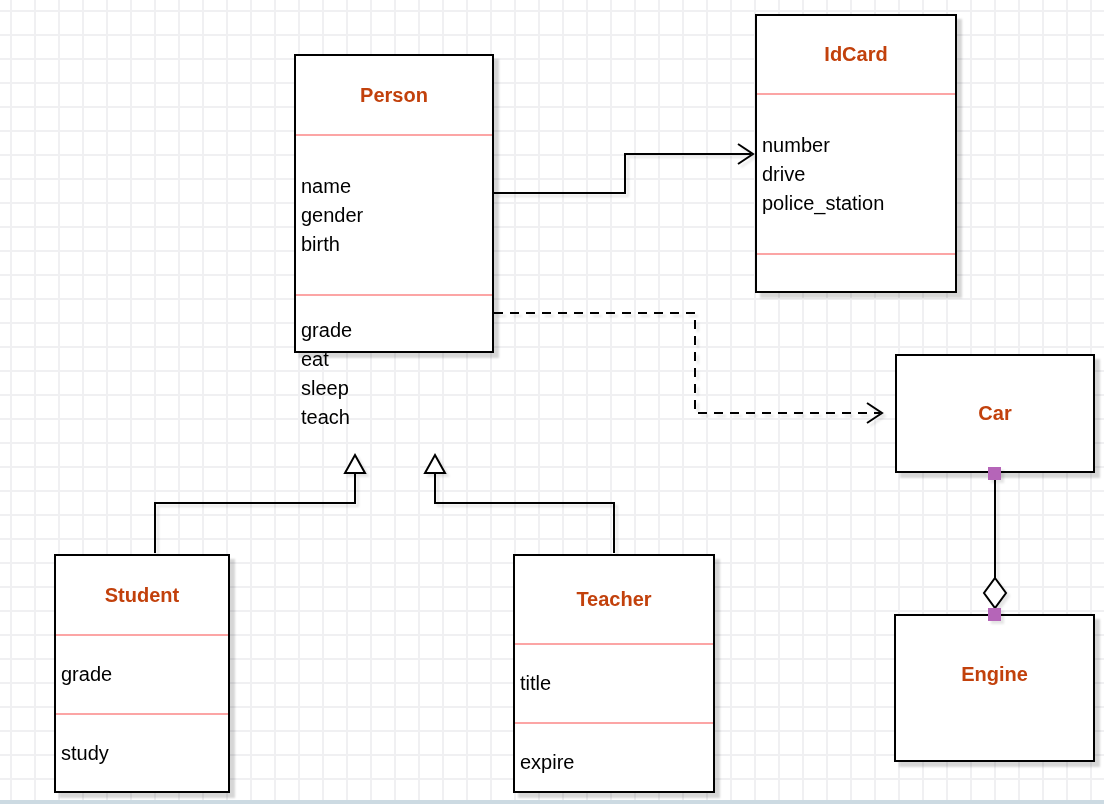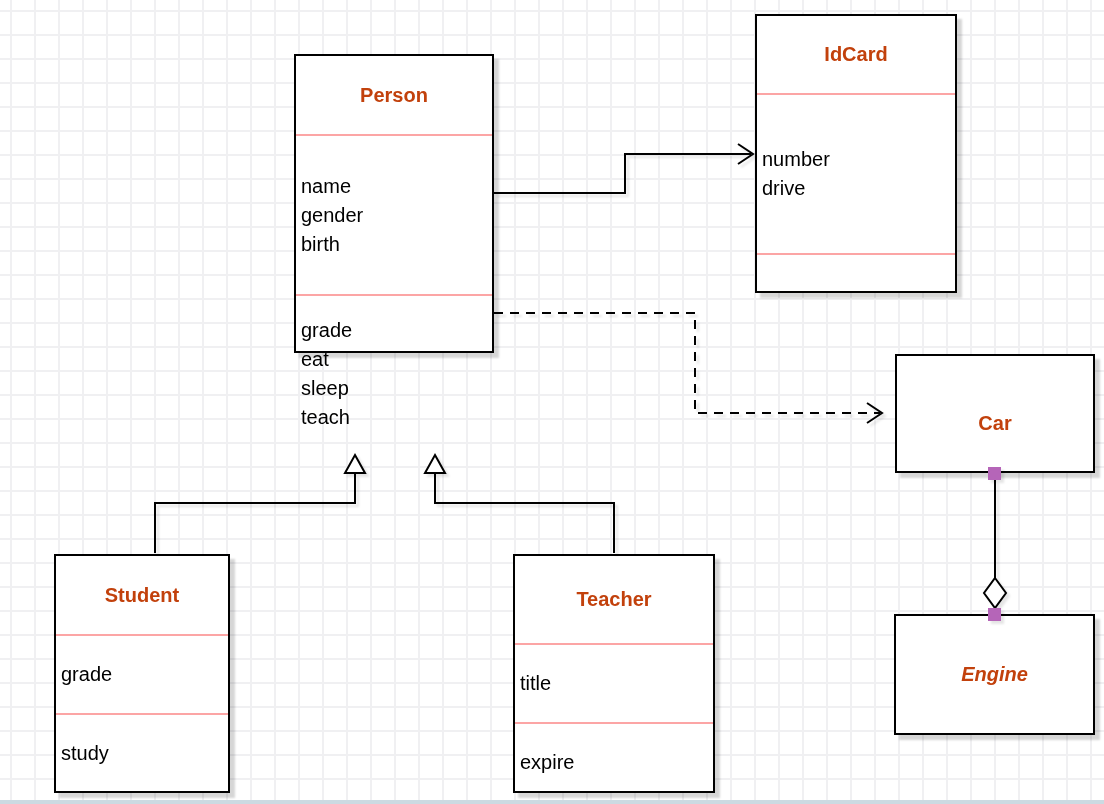--- a/index.html
+++ b/index.html
@@ -62,23 +62,23 @@
   #box-person .cls-header   { height: 78px; }
   #box-person .sec-attrs    { height: 160px; }
   #box-person .sec-methods  { height: 157px; }
 
   #box-idcard  { left: 755px; top: 14px;  width: 202px; height: 279px; }
   #box-idcard .cls-header   { height: 77px; }
   #box-idcard .sec-attrs    { height: 160px; }
   #box-idcard .sec-methods  { height: 38px; }
 
   #box-car     { left: 895px; top: 354px; width: 200px; height: 119px; }
-  #box-car .cls-header      { height: 135px; border-radius: 17px; }
+  #box-car .cls-header      { height: 115px; border-radius: 17px; }
 
-  #box-engine  { left: 894px; top: 614px; width: 201px; height: 121px; font-style: italic; }
+  #box-engine  { left: 894px; top: 614px; width: 201px; height: 148px; }
   #box-engine .cls-header   { height: 117px; }
 
   #box-student { left: 54px;  top: 554px; width: 176px; height: 239px; }
   #box-student .cls-header  { height: 78px; }
   #box-student .sec-attrs   { height: 79px; }
   #box-student .sec-methods { height: 78px; }
 
   #box-teacher { left: 513px; top: 554px; width: 202px; height: 239px; }
   #box-teacher .cls-header  { height: 87px; }
   #box-teacher .sec-attrs   { height: 79px; justify-content: center; }
@@ -115,20 +115,21 @@
       <div class="member">sleep</div>
       <div class="member">teach</div>
     </div>
   </div>
 
   <div class="uml-class" id="box-idcard">
     <div class="cls-header">IdCard</div>
     <div class="cls-section sec-attrs">
       <div class="member">number</div>
       <div class="member">drive</div>
+      <div class="member">police_station</div>
     </div>
     <div class="cls-section sec-methods"></div>
   </div>
 
   <div class="uml-class" id="box-car">
     <div class="cls-header">Car</div>
   </div>
 
   <div class="uml-class" id="box-engine">
     <div class="cls-header">Engine</div>

